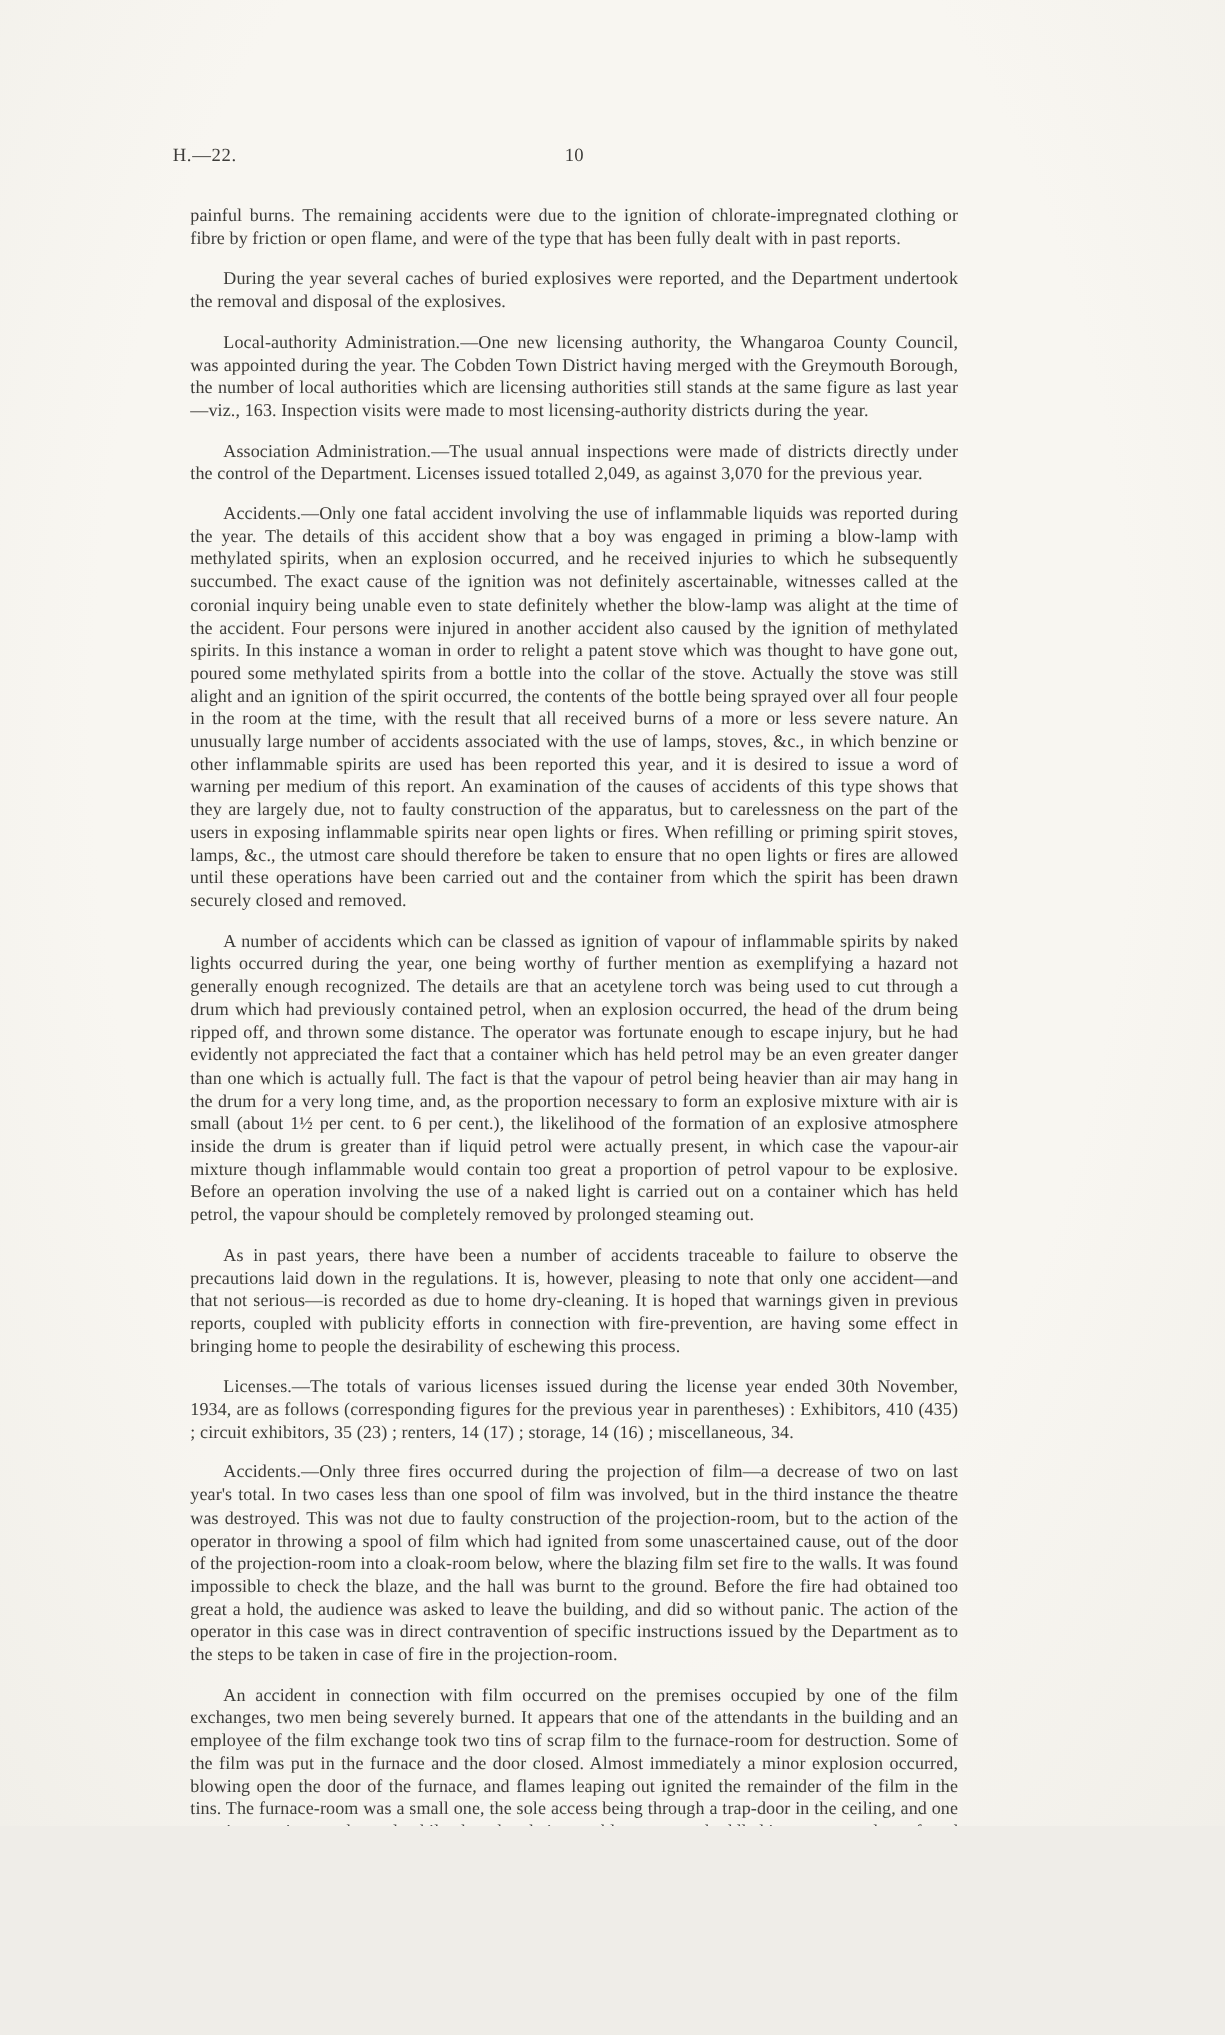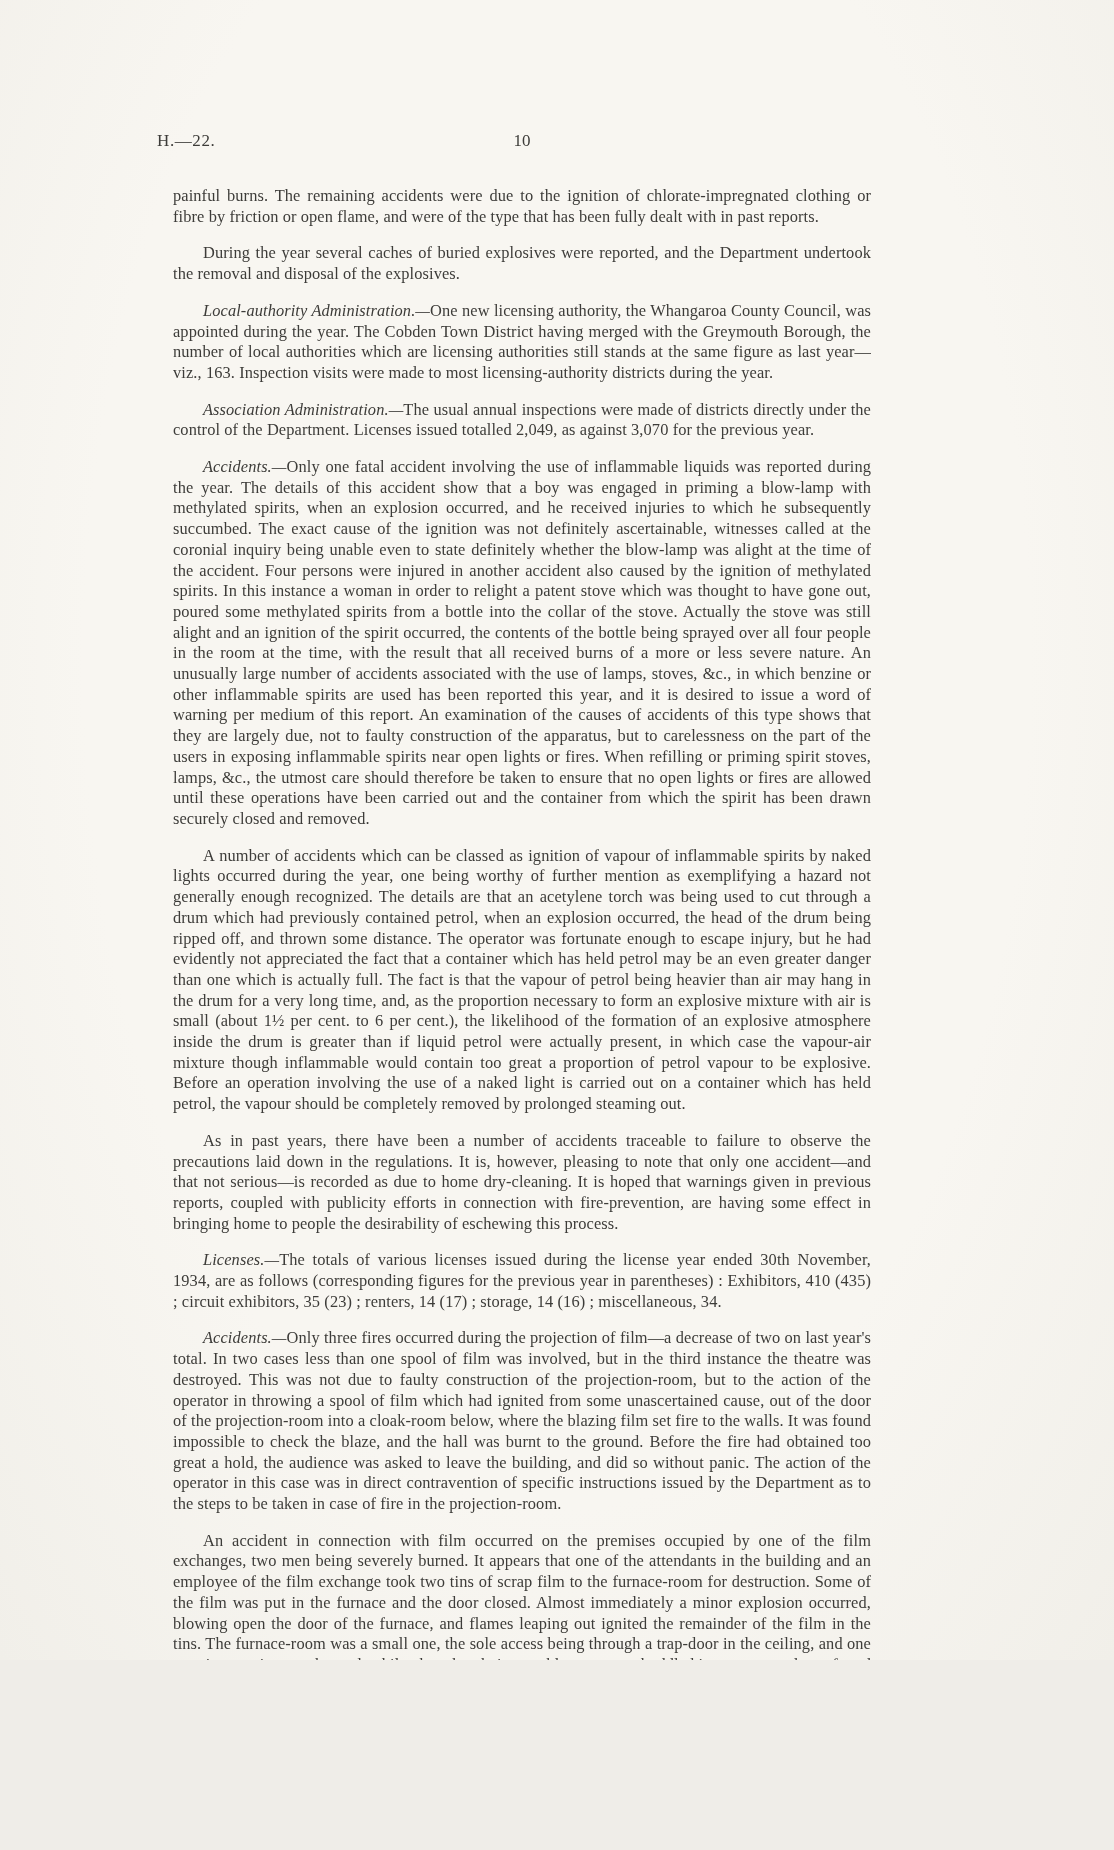--- a/index.html
+++ b/index.html
@@ -38,21 +38,21 @@
     left: 157px;
     width: 730px;
     font-size: 16.4px;
     line-height: 20.7px;
     text-align: justify;
     letter-spacing: 0.1px;
   }
 
   .para { margin: 16px; }
   .para.indent { text-indent: 30px; }
-  .lead { font-style: italic; }
+  .lead { }
 
   .heading {
     font-size: 16.4px;
     font-weight: normal;
     text-align: center;
     text-indent: 0;
     margin-top: 8px;
     margin-bottom: 1px;
   }
   .heading-italic { font-style: italic; }

